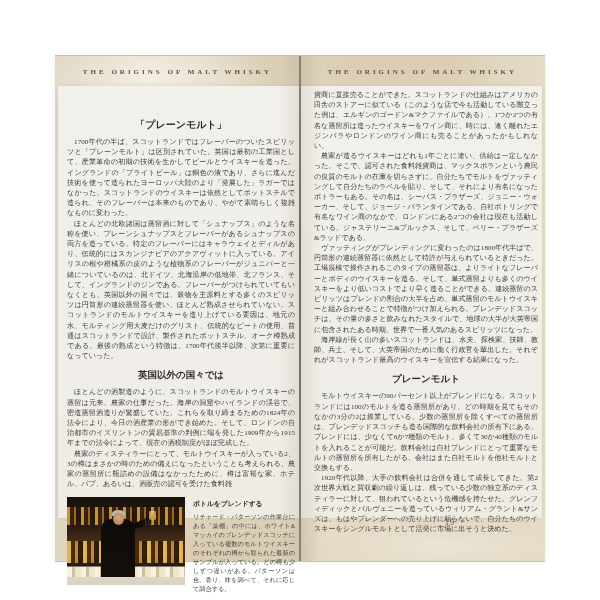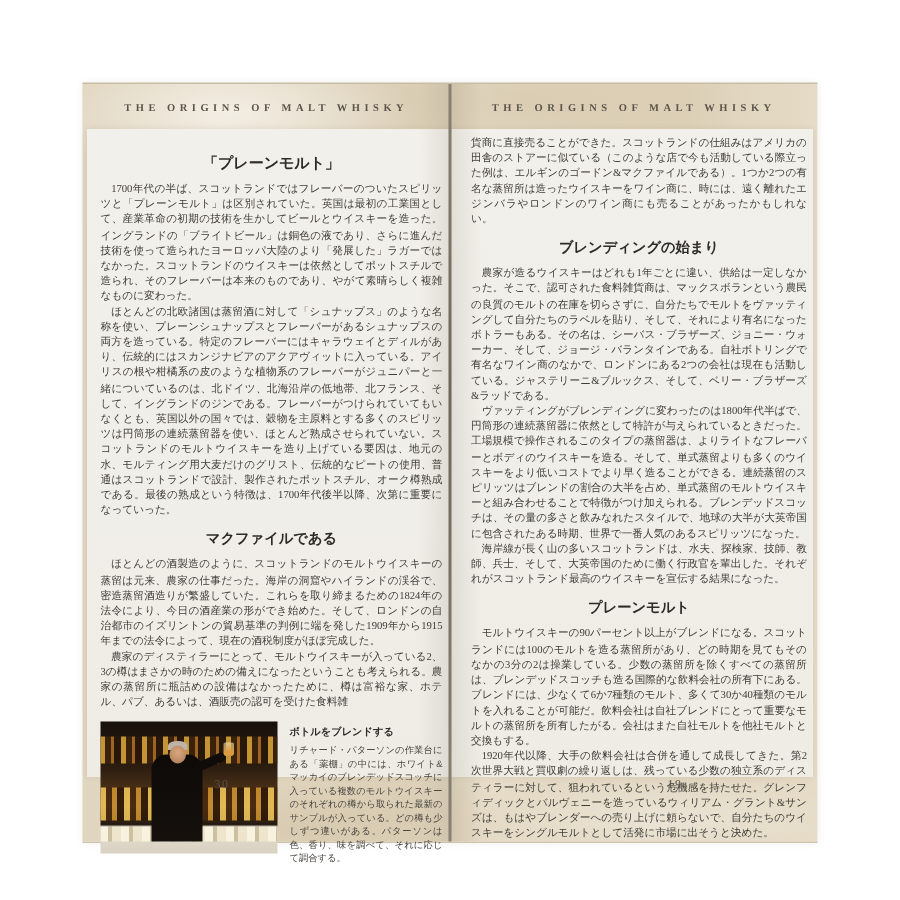--- a/index.html
+++ b/index.html
@@ -39,21 +39,21 @@
   .page.right{left:245px;}
   .running-header{
     position:absolute;top:12px;width:100%;text-align:center;
     font-size:7px;letter-spacing:3px;color:#5c544a;font-weight:bold;
   }
   .col{position:absolute;top:34px;}
   .page.left .col{left:12px;width:228px;}
   .page.right .col{left:14px;width:224px;}
   .chapter-title{
     text-align:center;font-weight:bold;font-size:10px;color:#2e2c2a;
-    margin:12px 0 5px 0;
+    margin:28px 0 5px 0;
   }
   .section-title{
     text-align:center;font-weight:bold;font-size:9.5px;color:#2e2c2a;
     margin:8px 0 5px 0;
   }
   p.body{
     margin:0;font-size:7.1px;line-height:10.2px;color:#3e3c39;
     text-align:justify;text-justify:inter-ideograph;text-indent:1em;
   }
   p.body.noindent{text-indent:0;}
@@ -116,21 +116,21 @@
 
 <div class="spread">
   <div class="text-field"></div>
 
   <div class="page left">
     <div class="running-header">THE ORIGINS OF MALT WHISKY</div>
     <div class="col">
       <div class="chapter-title">「プレーンモルト」</div>
       <p class="body">1700年代の半ば、スコットランドではフレーバーのついたスピリッツと「プレーンモルト」は区別されていた。英国は最初の工業国として、産業革命の初期の技術を生かしてビールとウイスキーを造った。イングランドの「ブライトビール」は銅色の液であり、さらに進んだ技術を使って造られたヨーロッパ大陸のより「発展した」ラガーではなかった。スコットランドのウイスキーは依然としてポットスチルで造られ、そのフレーバーは本来のものであり、やがて素晴らしく複雑なものに変わった。</p>
       <p class="body">ほとんどの北欧諸国は蒸留酒に対して「シュナップス」のような名称を使い、プレーンシュナップスとフレーバーがあるシュナップスの両方を造っている。特定のフレーバーにはキャラウェイとディルがあり、伝統的にはスカンジナビアのアクアヴィットに入っている。アイリスの根や柑橘系の皮のような植物系のフレーバーがジュニパーと一緒についているのは、北ドイツ、北海沿岸の低地帯、北フランス、そして、イングランドのジンである。フレーバーがつけられていてもいなくとも、英国以外の国々では、穀物を主原料とする多くのスピリッツは円筒形の連続蒸留器を使い、ほとんど熟成させられていない。スコットランドのモルトウイスキーを造り上げている要因は、地元の水、モルティング用大麦だけのグリスト、伝統的なピートの使用、普通はスコットランドで設計、製作されたポットスチル、オーク樽熟成である。最後の熟成という特徴は、1700年代後半以降、次第に重要になっていった。</p>
-      <div class="section-title">マクファイルである</div>
+      <div class="section-title">英国以外の国々では</div>
       <p class="body">ほとんどの酒製造のように、スコットランドのモルトウイスキーの蒸留は元来、農家の仕事だった。海岸の洞窟やハイランドの渓谷で、密造蒸留酒造りが繁盛していた。これらを取り締まるための1824年の法令により、今日の酒産業の形ができ始めた。そして、ロンドンの自治都市のイズリントンの貿易基準の判例に端を発した1909年から1915年までの法令によって、現在の酒税制度がほぼ完成した。</p>
       <p class="body">農家のディスティラーにとって、モルトウイスキーが入っている2、3の樽はまさかの時のための備えになったということも考えられる。農家の蒸留所に瓶詰めの設備はなかったために、樽は富裕な家、ホテル、パブ、あるいは、酒販売の認可を受けた食料雑</p>
       <div class="photo-row">
         <div class="photo">
           <div class="bottles-top"></div>
           <div class="bottles-mid"></div>
           <div class="counter-glass"></div>
           <div class="figure"></div>
           <div class="hair"></div>
           <div class="face"></div>
@@ -143,21 +143,20 @@
         </div>
       </div>
     </div>
     <div class="folio">30</div>
   </div>
 
   <div class="page right">
     <div class="running-header">THE ORIGINS OF MALT WHISKY</div>
     <div class="col">
       <p class="body noindent">貨商に直接売ることができた。スコットランドの仕組みはアメリカの田舎のストアーに似ている（このような店で今も活動している際立った例は、エルギンのゴードン&amp;マクファイルである）。1つか2つの有名な蒸留所は造ったウイスキーをワイン商に、時には、遠く離れたエジンバラやロンドンのワイン商にも売ることがあったかもしれない。</p>
-      <div class="section-title">ブレンディングの始まり</div>
       <p class="body">農家が造るウイスキーはどれも1年ごとに違い、供給は一定しなかった。そこで、認可された食料雑貨商は、マックスボランという農民の良質のモルトの在庫を切らさずに、自分たちでモルトをヴァッティングして自分たちのラベルを貼り、そして、それにより有名になったボトラーもある。その名は、シーバス・ブラザーズ、ジョニー・ウォーカー、そして、ジョージ・バランタインである。自社ボトリングで有名なワイン商のなかで、ロンドンにある2つの会社は現在も活動している。ジャステリーニ&amp;ブルックス、そして、ベリー・ブラザーズ&amp;ラッドである。</p>
       <p class="body">ヴァッティングがブレンディングに変わったのは1800年代半ばで、円筒形の連続蒸留器に依然として特許が与えられているときだった。工場規模で操作されるこのタイプの蒸留器は、よりライトなフレーバーとボディのウイスキーを造る。そして、単式蒸留よりも多くのウイスキーをより低いコストでより早く造ることができる。連続蒸留のスピリッツはブレンドの割合の大半を占め、単式蒸留のモルトウイスキーと組み合わせることで特徴がつけ加えられる。ブレンデッドスコッチは、その量の多さと飲みなれたスタイルで、地球の大半が大英帝国に包含されたある時期、世界で一番人気のあるスピリッツになった。</p>
       <p class="body">海岸線が長く山の多いスコットランドは、水夫、探検家、技師、教師、兵士、そして、大英帝国のために働く行政官を輩出した。それぞれがスコットランド最高のウイスキーを宣伝する結果になった。</p>
       <div class="section-title">プレーンモルト</div>
       <p class="body">モルトウイスキーの90パーセント以上がブレンドになる。スコットランドには100のモルトを造る蒸留所があり、どの時期を見てもそのなかの3分の2は操業している。少数の蒸留所を除くすべての蒸留所は、ブレンデッドスコッチも造る国際的な飲料会社の所有下にある。ブレンドには、少なくて6か7種類のモルト、多くて30か40種類のモルトを入れることが可能だ。飲料会社は自社ブレンドにとって重要なモルトの蒸留所を所有したがる。会社はまた自社モルトを他社モルトと交換もする。</p>
       <p class="body">1920年代以降、大手の飲料会社は合併を通して成長してきた。第2次世界大戦と買収劇の繰り返しは、残っている少数の独立系のディスティラーに対して、狙われているという危機感を持たせた。グレンフィディックとバルヴェニーを造っているウィリアム・グラント&amp;サンズは、もはやブレンダーへの売り上げに頼らないで、自分たちのウイスキーをシングルモルトとして活発に市場に出そうと決めた。</p>
     </div>
     <div class="folio">19</div>
   </div>
 

